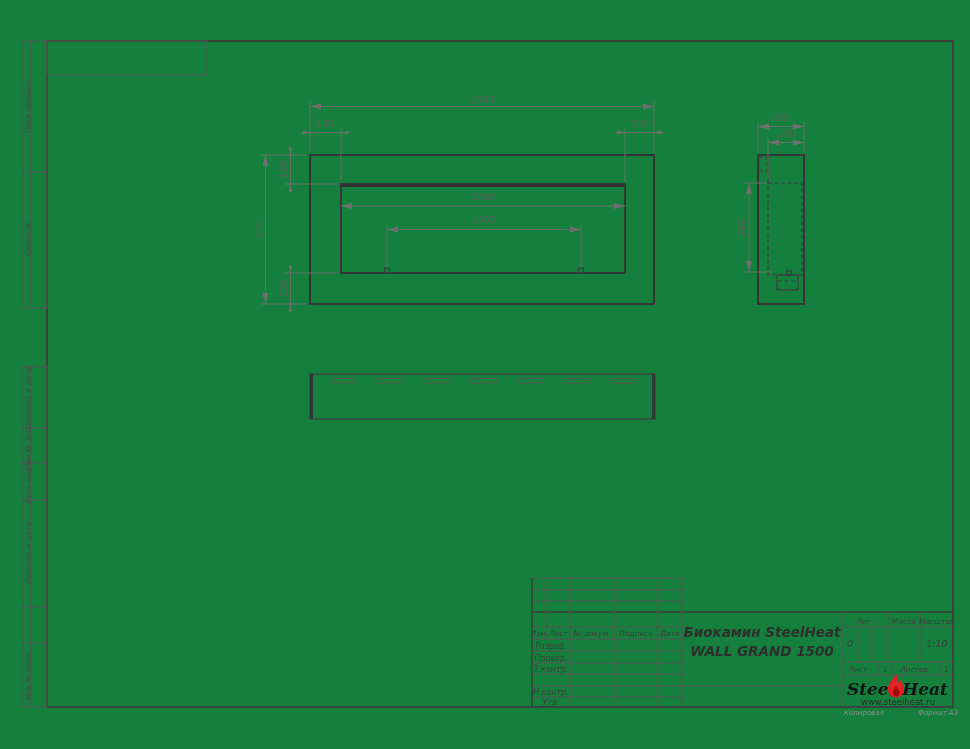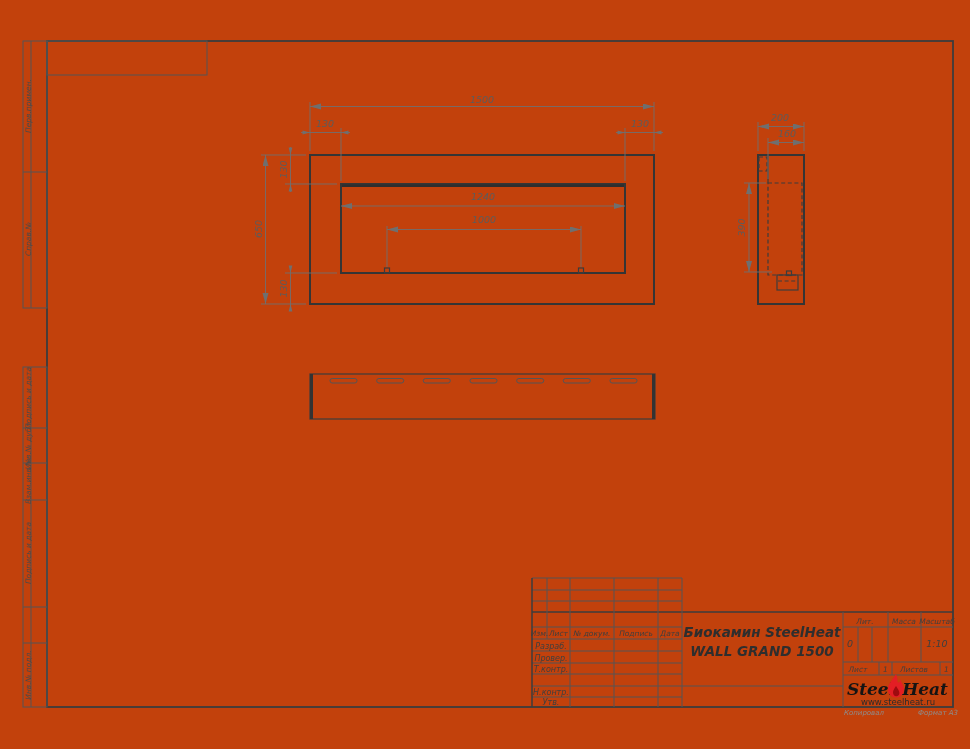--- a/index.html
+++ b/index.html
@@ -1,16 +1,16 @@
 <!DOCTYPE html>
 <html><head>
 <meta charset="utf-8">
 <style>
   html,body{margin:0;padding:0;background:#ffffff;}
-  .sheet{position:relative;width:970px;height:749px;background:#c2410c;overflow:hidden;
+  .sheet{position:relative;width:970px;height:749px;background:#15803d;overflow:hidden;
          font-family:"DejaVu Sans",sans-serif;}
   svg{display:block;}
   .frame{stroke:#3c3c3c;stroke-width:1.8;fill:none;}
   .thin{stroke:#555;stroke-width:1;fill:none;}
   .contour{stroke:#353535;stroke-width:2;fill:none;}
   .contour-thin{stroke:#3c3c3c;stroke-width:1.2;fill:none;}
   .hidden-line{stroke:#3c3c3c;stroke-width:1.2;fill:none;stroke-dasharray:4 2.6;}
   .dimline{stroke:#6f6f6f;stroke-width:0.9;fill:none;}
   .arrow{fill:#6f6f6f;stroke:none;}
   .dim-text{font:italic 9.5px "DejaVu Sans",sans-serif;fill:#5c5c5c;}

